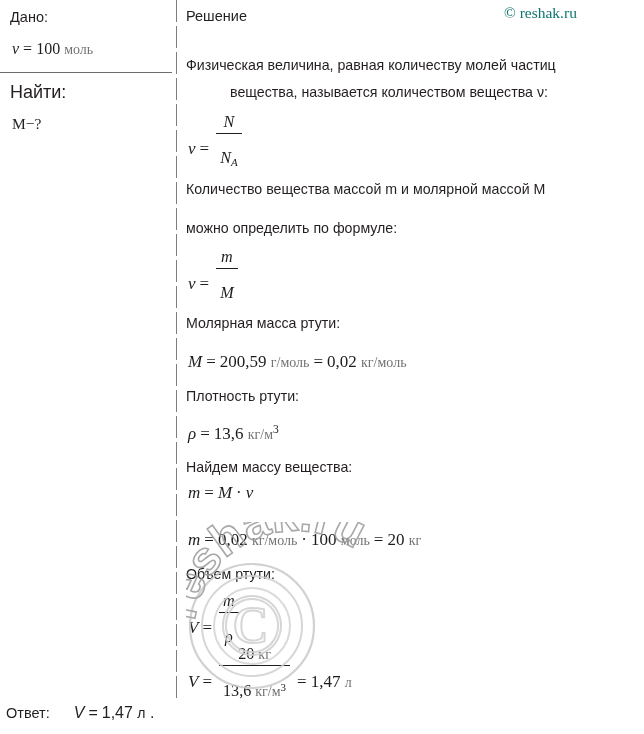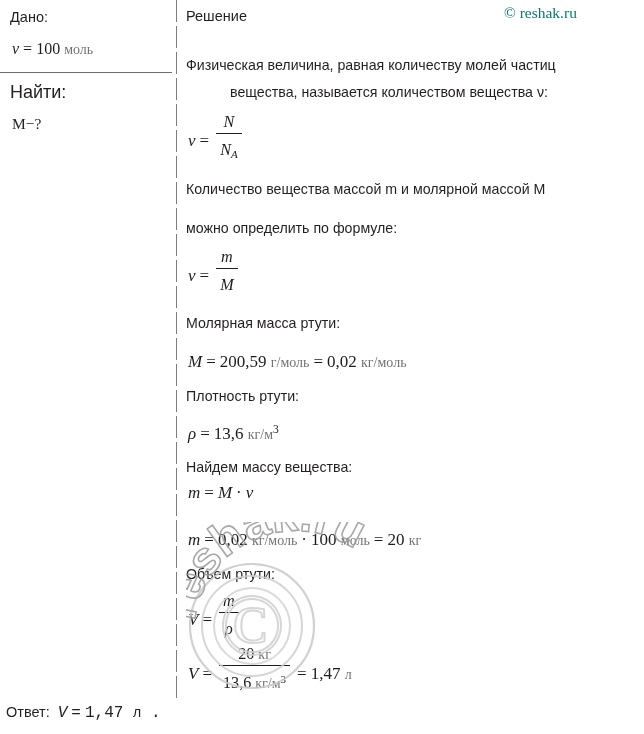--- a/index.html
+++ b/index.html
@@ -142,38 +142,39 @@
     font-size: 0.95em;
   }
   .frac > .bar {
     display: block;
     height: 1px;
     background: #1d1d1d;
     margin: 1px 0;
   }
   .frac > .denom {
     display: block;
-    padding: 6px 4px 0 4px;
+    padding: 14px 4px 0 4px;
     font-size: 0.95em;
   }
   .sub { font-size: 0.68em; vertical-align: -0.3em; font-style: italic; }
   .sup { font-size: 0.68em; vertical-align: 0.48em; font-style: normal; }
 
   
   .answer {
     position: absolute;
     left: 6px;
     top: 704px;
     font-size: 14.5px;
     white-space: nowrap;
   }
   .answer .ans-math {
-    font-family: Liberation Mono, monospace;
+    font-family: Liberation Sans, sans-serif;
     font-size: 16px;
     padding-left: 8px;
+    margin-left: 16px;
   }
 
   
   .watermark {
     position: absolute;
     left: 186px;
     top: 522px;
     width: 210px;
     height: 210px;
     pointer-events: none;

